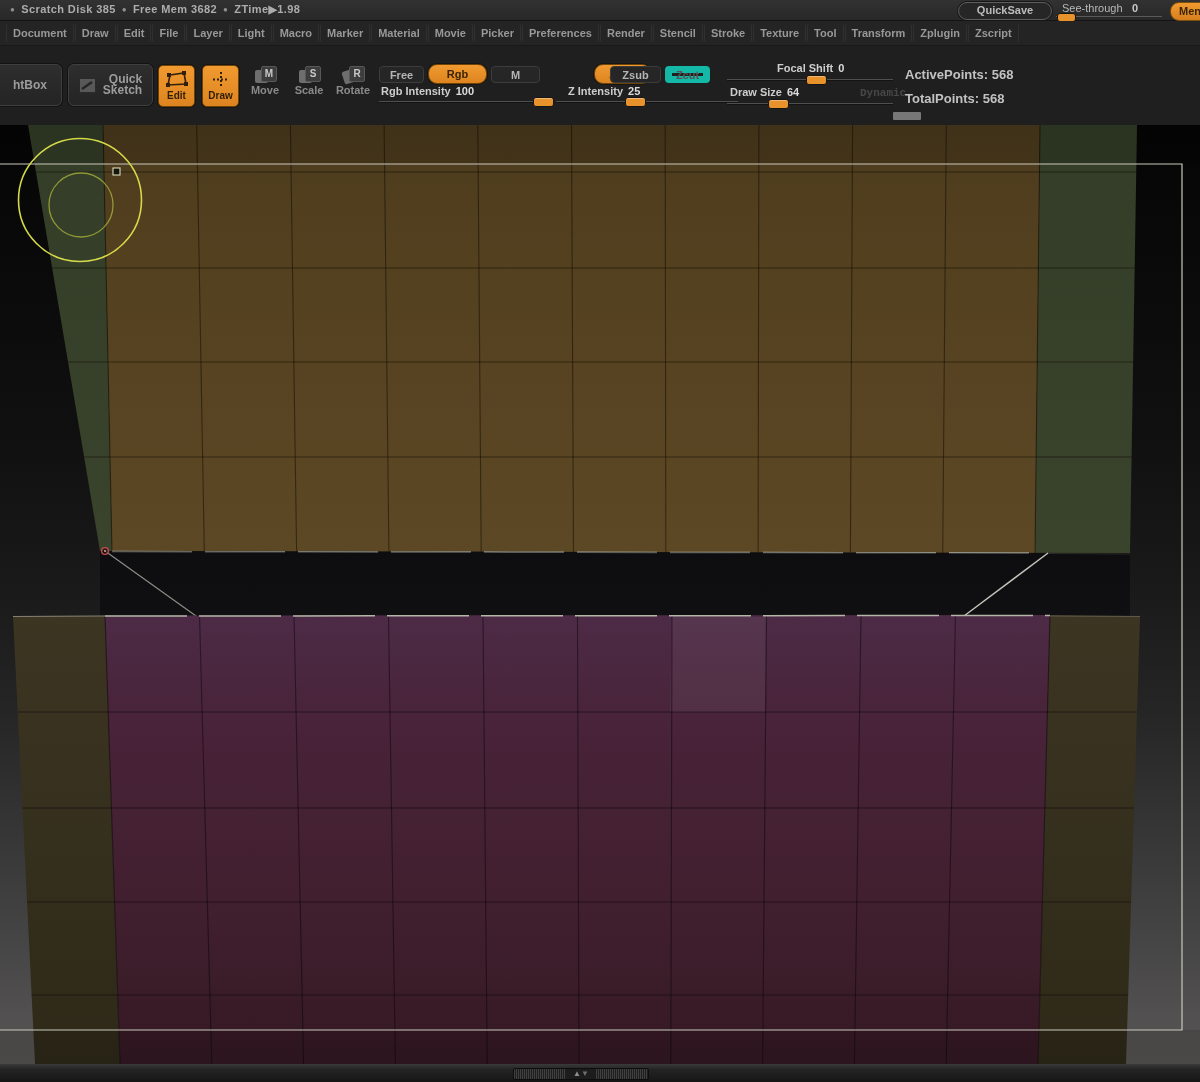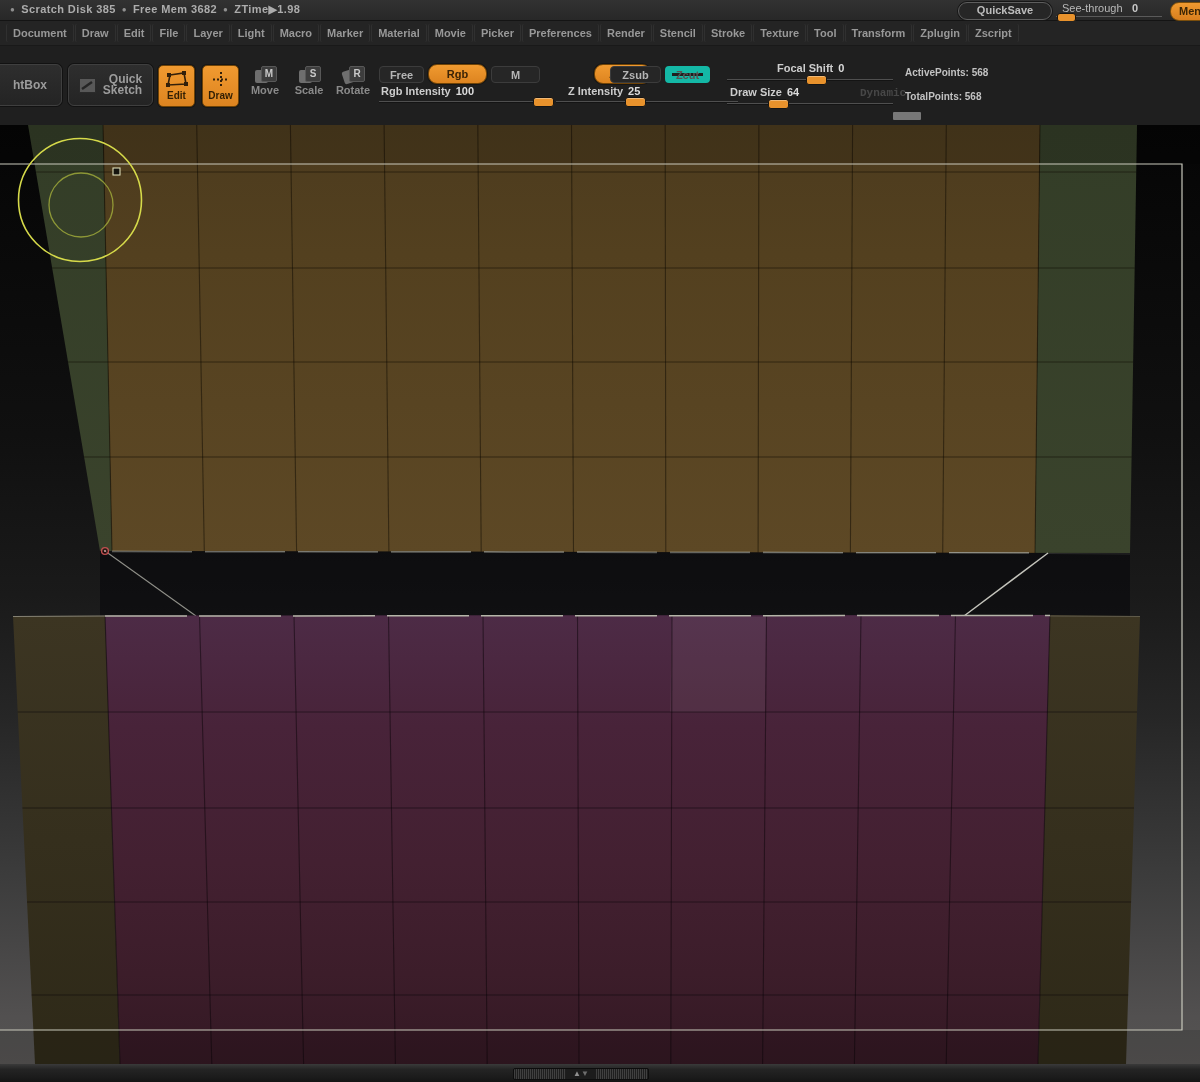--- a/index.html
+++ b/index.html
@@ -51,21 +51,21 @@
   .msr .back{position:absolute;left:0;top:4px;width:13px;height:13px;background:#6e6e6e;border-radius:2px;}
   .msr .front{position:absolute;left:6px;top:0;width:14px;height:14px;background:#3d3d3d;border:1px solid #585858;
     border-radius:2px;color:#c9c9c9;font-size:10px;font-weight:bold;text-align:center;line-height:14px;}
   .rot .back{transform:rotate(-18deg);}
   .slider-label{position:absolute;font-size:11px;font-weight:bold;color:#cdcdcd;white-space:nowrap;}
   .slider-label .val{margin-left:5px;color:#dcdcdc;}
   .slider-track{position:absolute;height:1px;background:#4f4f4f;border-bottom:1px solid #141414;}
   .slider-handle{position:absolute;width:19px;height:8px;background:#e8922c;border:1px solid #141414;
     border-radius:3px;box-shadow:inset 0 1px 0 rgba(255,255,255,.35);}
   .dyn{position:absolute;left:860px;top:41px;font-size:11px;font-weight:bold;color:#474747;font-family:Liberation Mono, monospace;}
-  .pts{position:absolute;font-size:10px;font-weight:bold;color:#c2c2c2;white-space:nowrap;}
+  .pts{position:absolute;font-size:13px;font-weight:bold;color:#c2c2c2;white-space:nowrap;}
   .minibar{position:absolute;left:893px;top:66px;width:28px;height:8px;background:#787878;border-radius:1px;}
   
   .canvas-wrap{position:absolute;left:0;top:125px;width:1200px;height:939px;background:#000;}
   .bottombar{position:absolute;left:0;top:1064px;width:1200px;height:18px;
     background:linear-gradient(#3a3a3a,#242424 30%,#1b1b1b 75%,#141414);}
   .tray-handle{position:absolute;left:513px;top:4px;width:134px;height:10px;border:1px solid #0d0d0d;border-radius:2px;
     background:repeating-linear-gradient(90deg,#404040 0 1px,#1e1e1e 1px 2px);}
   .tray-arrows{position:absolute;left:52px;top:0;width:30px;height:10px;background:#1c1c1c;
     text-align:center;font-size:8px;line-height:10px;color:#909090;letter-spacing:0;}
   .tray-arrows .dn{color:#6d6d6d;}

